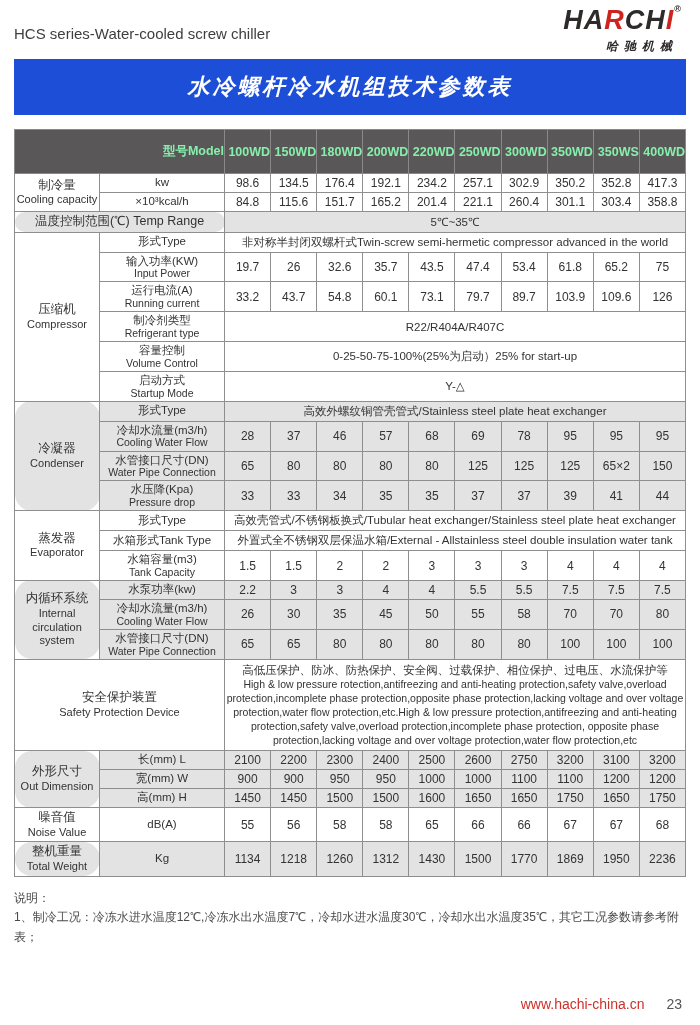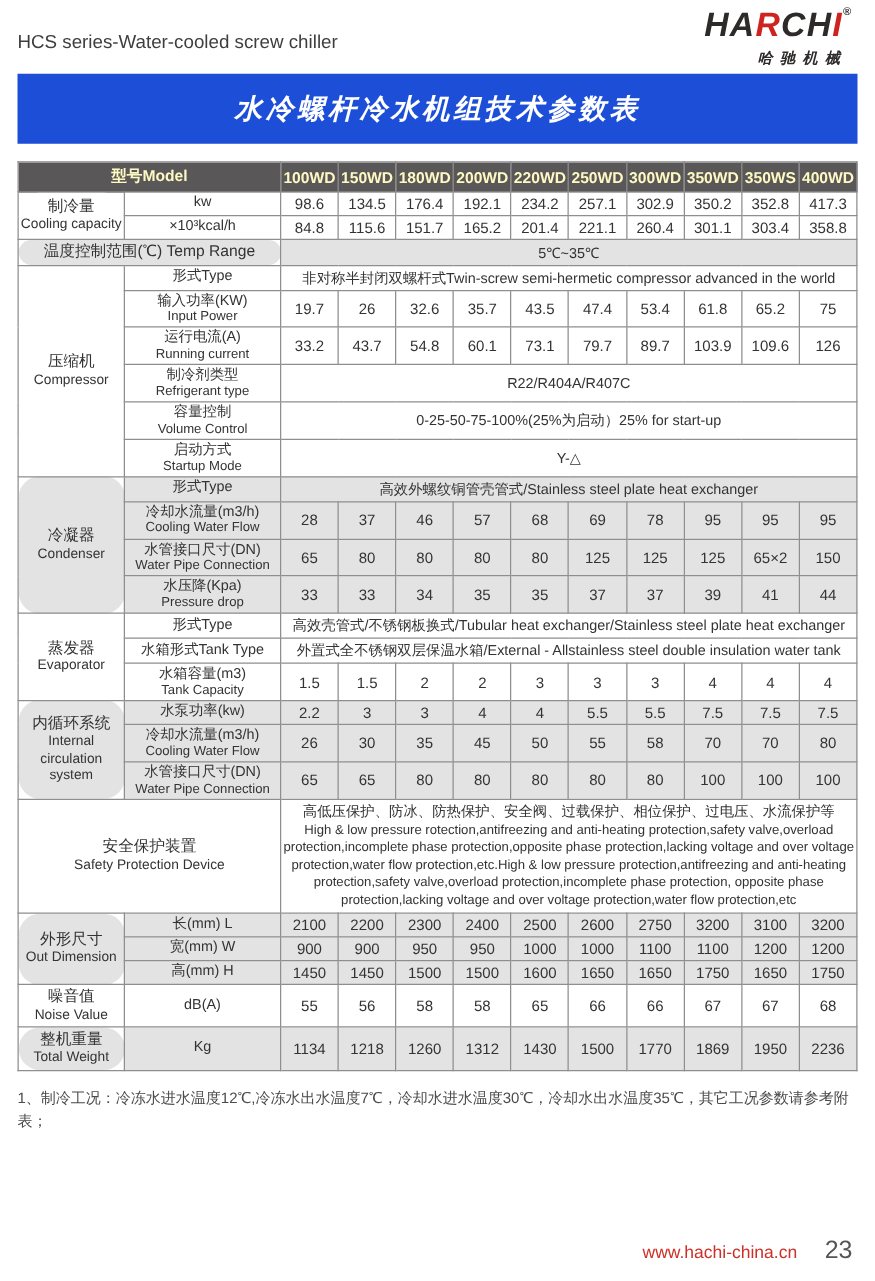--- a/index.html
+++ b/index.html
@@ -24,40 +24,40 @@
   
   .banner {
     margin-top:17px; height:56px; background:#1d4ed8; color:#fff;
     font-size:22px; font-weight:bold; letter-spacing:3px;
     display:flex; align-items:center; justify-content:center;font-style:italic;
   }
 
   
   table.spec { margin-top:14px; width:672px; border-collapse:collapse; table-layout:fixed; color:#333; }
   table.spec td, table.spec th { border:1px solid #8e8e8e; text-align:center; vertical-align:middle; padding:2px 1px; }
-  table.spec thead th { background:#595757; color:#fef9c3; font-size:12.5px; font-weight:bold; height:18px; border-color:#8a8888; padding:3px 0; }
+  table.spec thead th { background:#595757; color:#86efac; font-size:12.5px; font-weight:bold; height:18px; border-color:#8a8888; padding:13px 0;text-align:right; }
   tr.gray td { background:#e3e3e3; }
   tr.white td { background:#ffffff; }
   td.group { font-size:12.5px; line-height:1.25; padding:2px 2px;border-radius:17px; }
   td.group .en { font-size:11px; }
   td.sub .l1 { font-size:11.5px; line-height:1.2; }
   td.sub .l2 { font-size:10.5px; line-height:1.05; }
   td.val { font-size:12px; height:16px; }
   td.span { font-size:11.5px; }
   td.block { text-align:left; padding:5px 9px; }
   td.block .zh { font-size:11.5px; line-height:1.45; }
   td.block .en { font-size:10.5px; line-height:1.33; }
 
   
   .notes { margin-top:12px; font-size:12px; color:#4a4a4a; line-height:1.62; }
 
   
   .footer { position:absolute; right:18px; bottom:13px; display:flex; align-items:baseline; gap:22px;margin-top:16px; }
   .footer .url { color:#cd3028; font-size:14px; }
-  .footer .pageno { color:#555; font-size:20px; }
+  .footer .pageno { color:#555; font-size:14px; }
 </style>
 </head>
 <body>
 
 <div class="page">
 
   <div class="logo">
     <div class="logo-word"><span>HA</span><span class="red">R</span><span>CH</span><span class="red">I</span><sup>®</sup></div>
     <div class="logo-sub">哈驰机械</div>
   </div>
@@ -435,20 +435,21 @@
           <td class="val">1500</td>
           <td class="val">1770</td>
           <td class="val">1869</td>
           <td class="val">1950</td>
           <td class="val">2236</td>
         </tr>
       </tbody>
     </table>
 
   <div class="notes">
+    <div>说明：</div>
     <div>1、制冷工况：冷冻水进水温度12℃,冷冻水出水温度7℃，冷却水进水温度30℃，冷却水出水温度35℃，其它工况参数请参考附表；</div>
 
   </div>
 
   <div class="footer">
     <span class="url">www.hachi-china.cn</span>
     <span class="pageno">23</span>
   </div>
 
 </div>

